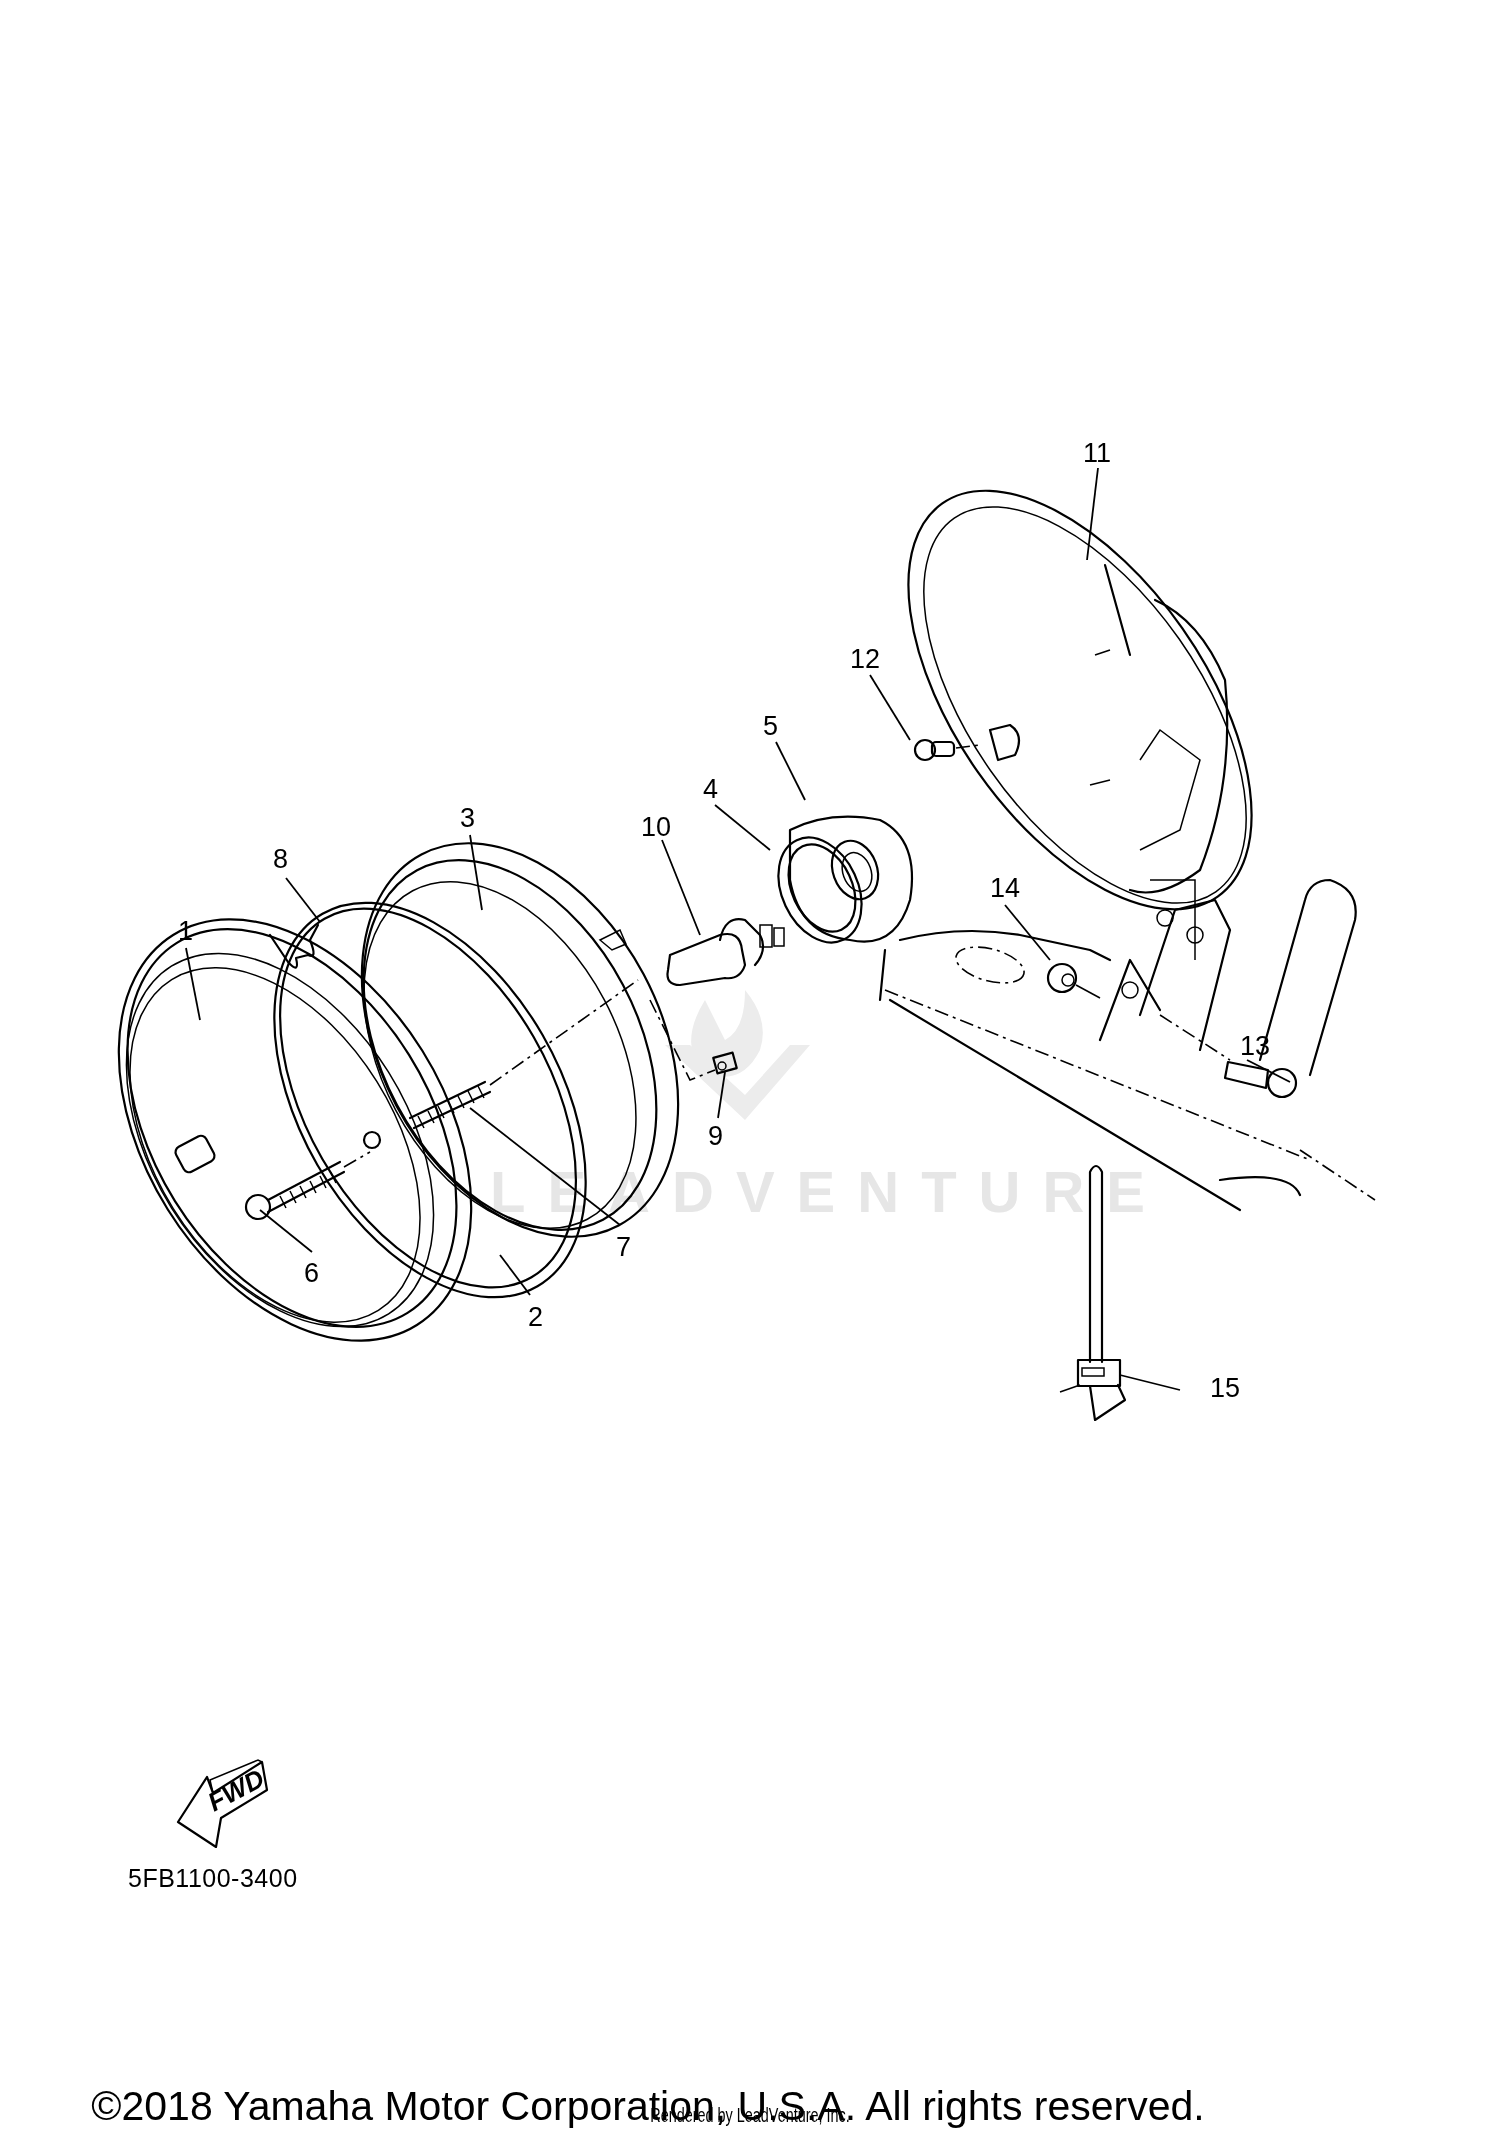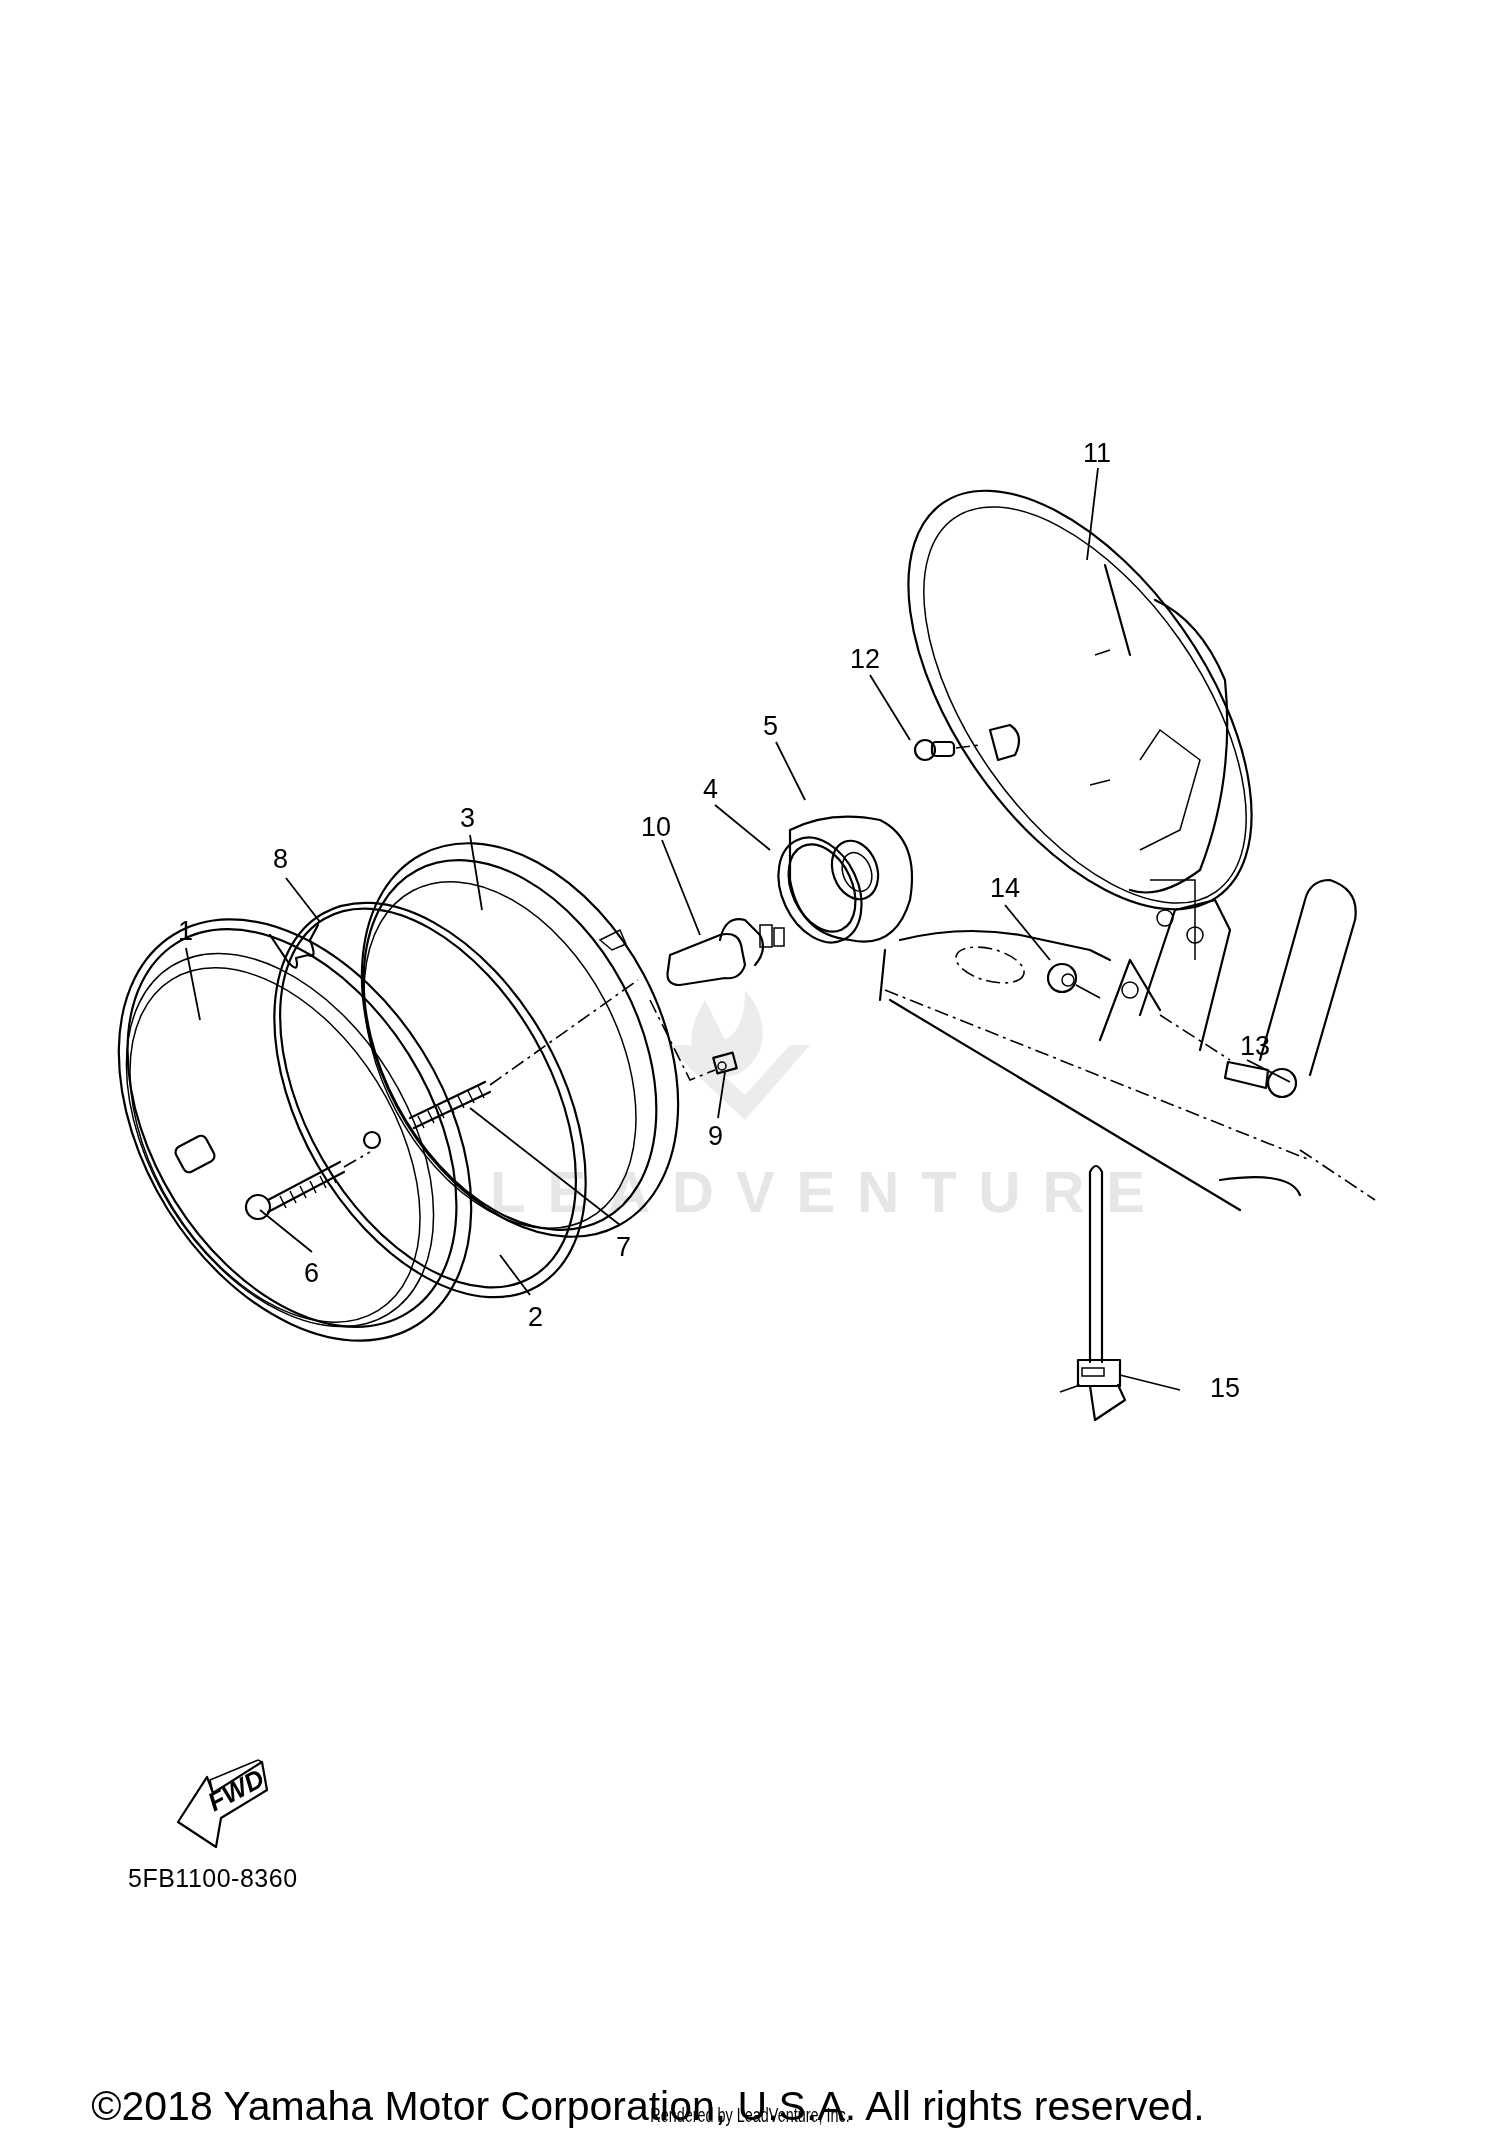--- a/index.html
+++ b/index.html
@@ -181,15 +181,15 @@
     <text class="callout" x="1210" y="1397">15</text>
   </g>
 
   <g>
     <path class="part" d="M178 1822 L207 1777 L213 1793 L262 1762 L267 1790 L221 1818 L216 1847 Z"></path>
     <path class="thin" d="M213 1793 L210 1780 L258 1760 L262 1762"></path>
     <text id="fwd-text" x="214" y="1812" transform="rotate(-28 214 1812)">FWD</text>
   </g>
 </svg>
 
-<div id="diagram-code">5FB1100-8360</div>
+<div id="diagram-code">5FB1100-3400</div>
 <div id="copyright">©2018 Yamaha Motor Corporation, U.S.A. All rights reserved.</div>
 <div id="rendered-by">Rendered by LeadVenture, Inc.</div>
 
 </body></html>

